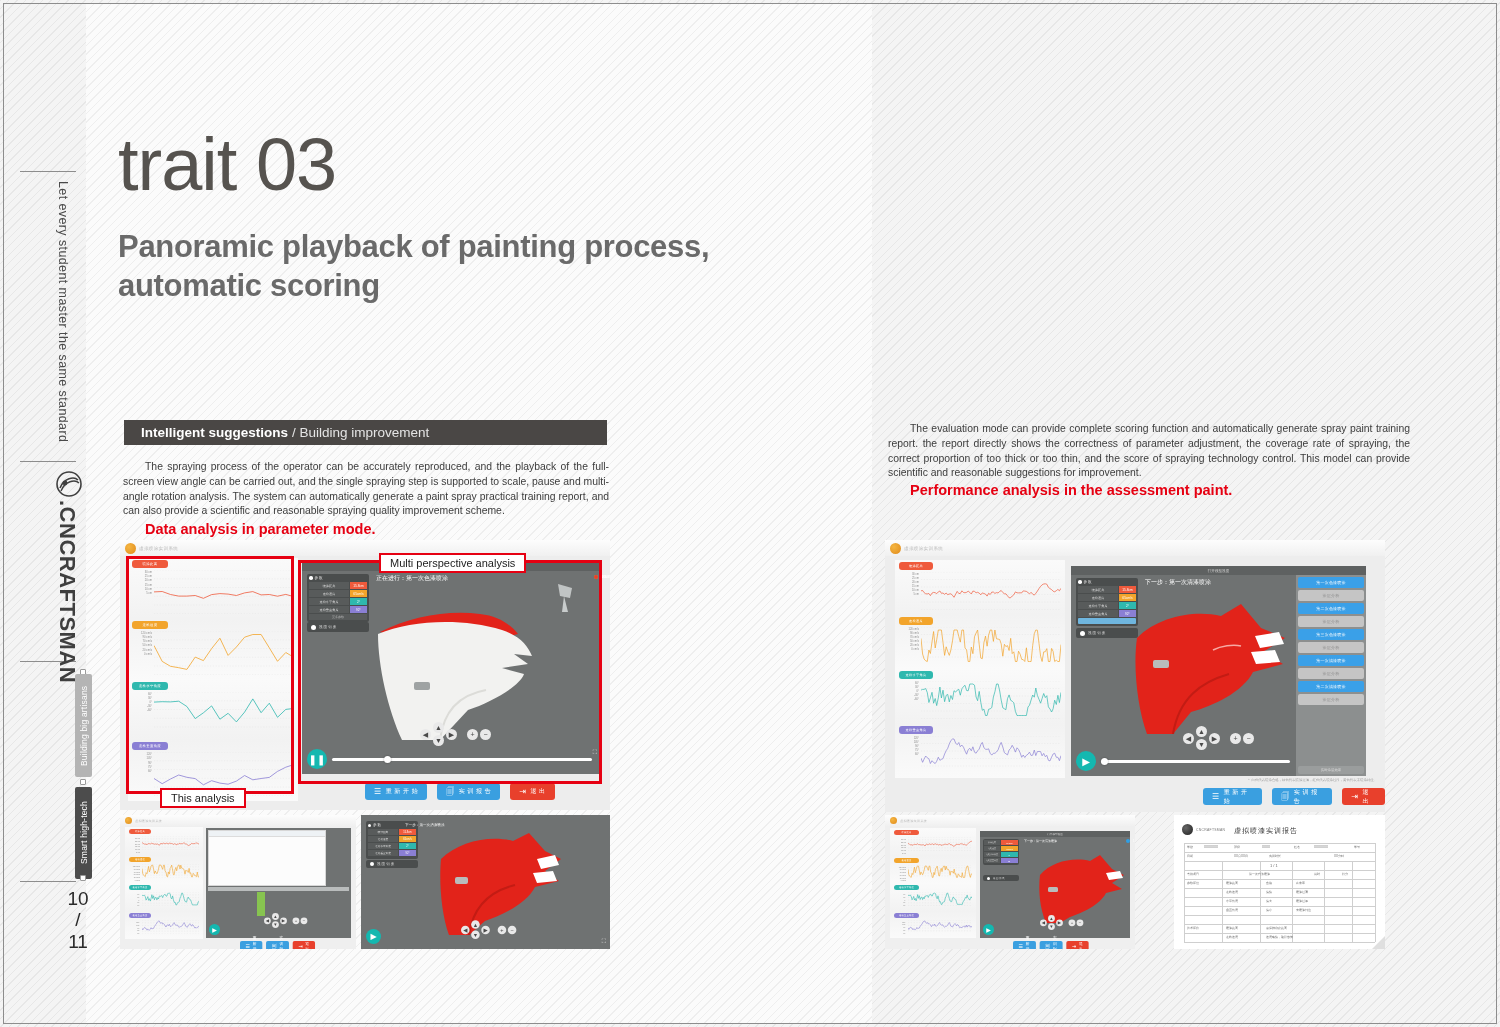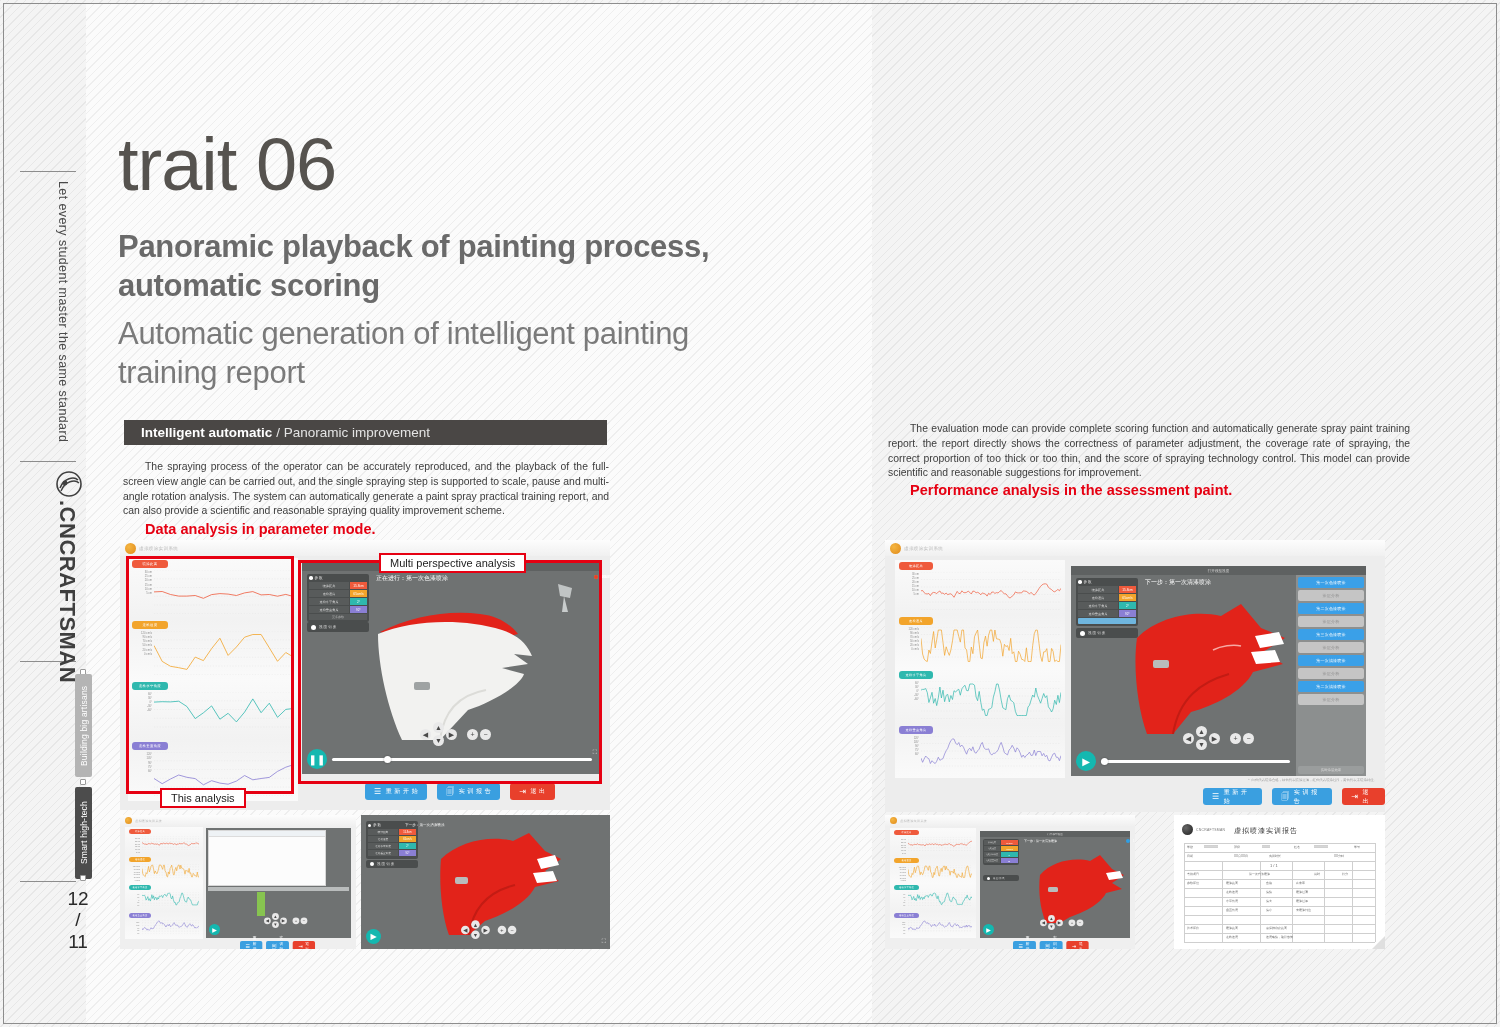--- a/index.html
+++ b/index.html
@@ -219,33 +219,32 @@
     </div>
     <div class="vert-text rail-brand">.CNCRAFTSMAN</div>
 
     <div class="badge-dot" style="top:666px"></div>
     <div class="badge badge-grey">Building big artisans</div>
     <div class="badge-dot" style="top:776px"></div>
     <div class="badge badge-dark">Smart high-tech</div>
     <div class="badge-dot" style="top:872px"></div>
 
     <div class="pageno">
-      <div>12</div>
+      <div>10</div>
       <div>/</div>
       <div>11</div>
     </div>
   </div>
 
-  <div class="h-trait">trait 06</div>
+  <div class="h-trait">trait 03</div>
   <div class="h-bold">Panoramic playback of painting process, automatic scoring</div>
-  <div class="h-light">Automatic generation of intelligent painting training report</div>
 
   <div class="banner">
-    <b>Intelligent automatic</b>
-    <span class="slash">/ Panoramic improvement</span>
+    <b>Intelligent suggestions</b>
+    <span class="slash">/ Building improvement</span>
   </div>
 
   <div class="para para-left">The spraying process of the operator can be accurately reproduced, and the playback of the full-screen view angle can be carried out, and the single spraying step is supported to scale, pause and multi-angle rotation analysis. The system can automatically generate a paint spray practical training report, and can also provide a scientific and reasonable spraying quality improvement scheme.</div>
   <div class="redhead redhead-left">Data analysis in parameter mode.</div>
 
   <div class="para para-right">The evaluation mode can provide complete scoring function and automatically generate spray paint training report. the report directly shows the correctness of parameter adjustment, the coverage rate of spraying, the correct proportion of too thick or too thin, and the score of spraying technology control. This model can provide scientific and reasonable suggestions for improvement.</div>
   <div class="redhead redhead-right">Performance analysis in the assessment paint.</div>
 
   <div class="shot" style="left:120px; top:540px; width:490px; height:270px;">
     <div class="app-head">

